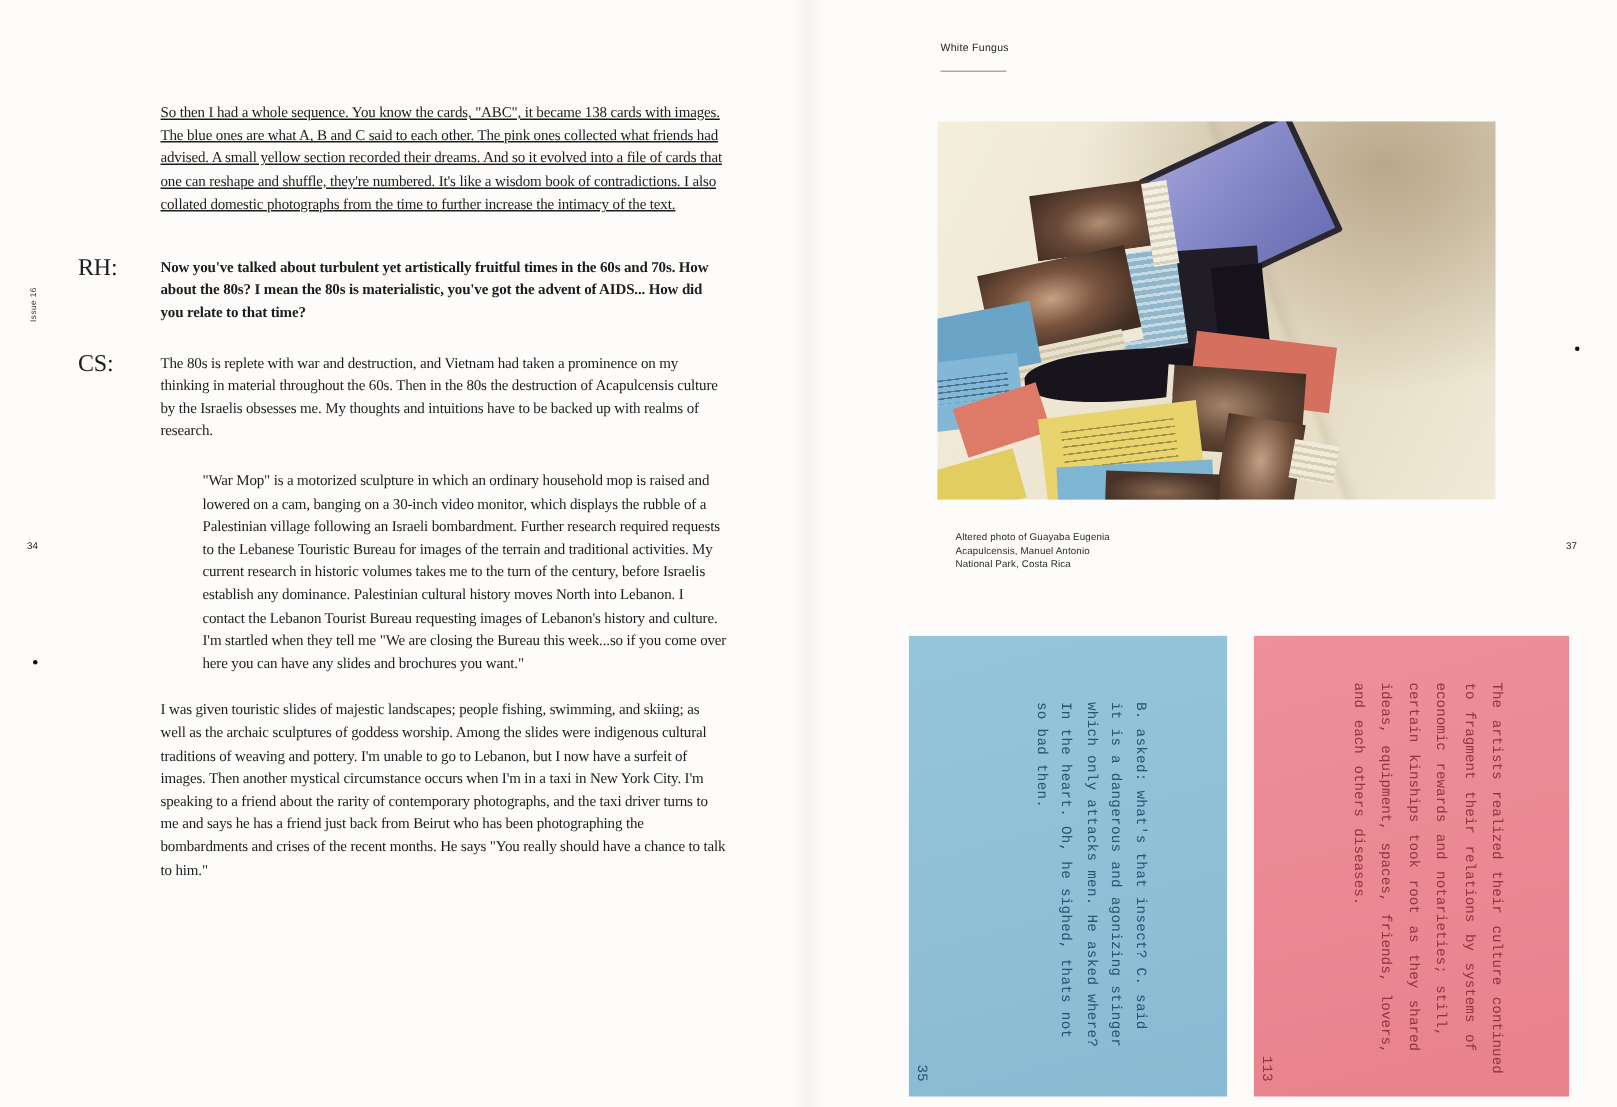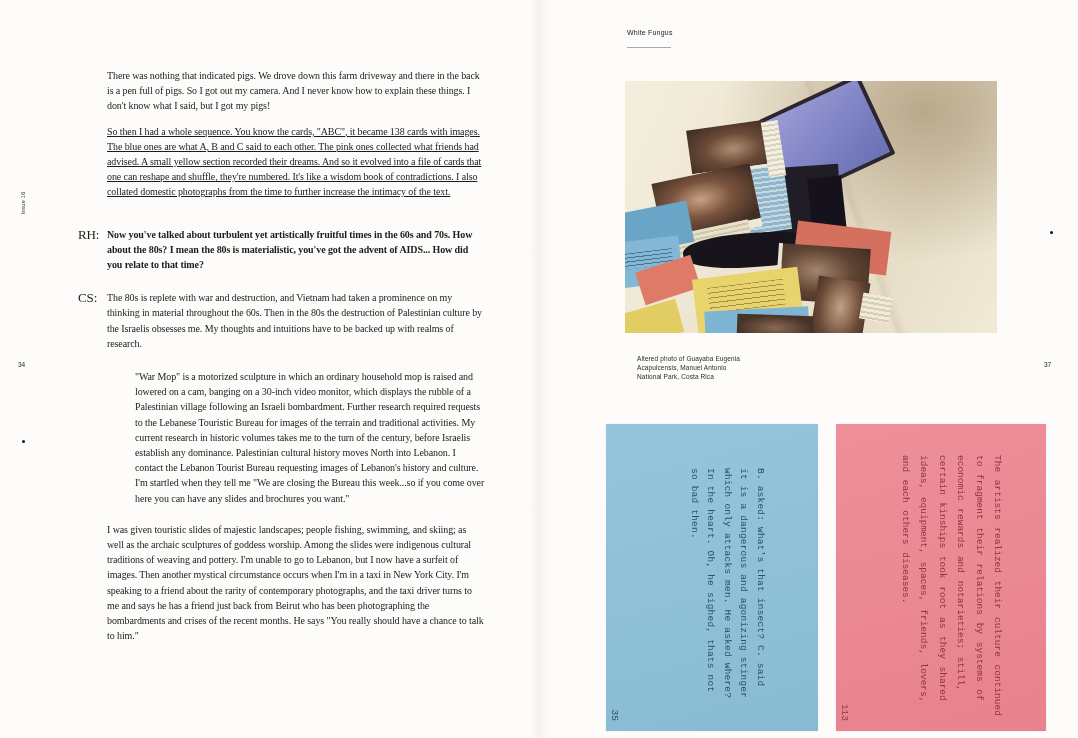--- a/index.html
+++ b/index.html
@@ -17,21 +17,21 @@
   .margin-dot{position:absolute;width:3px;height:3px;border-radius:50%;background:#111;}
   #dot-left{left:22px;top:440px;}
   #dot-right{left:1050px;top:231px;}
 
   #left-text{position:absolute;left:107px;top:68px;width:378px;
           font-size:10px;line-height:15.2px;letter-spacing:-0.1px;text-align:left;}
   #left-text p{margin:0;}
   .para{margin-bottom:10px !important;}
   .para-gap{margin-bottom:27px !important;text-decoration:underline;}
   .dialog-row{position:relative;margin-bottom:18px;}
-  .speaker{position:absolute;left:-55px;top:0;font-size:13px;margin-left:26px;}
+  .speaker{position:absolute;left:-55px;top:0;font-size:16px;}
   .dialog-rh .dialog-text{margin-left:57px;font-weight:bold;}
   .blockquote{margin-left:28px !important;margin-bottom:16px !important;}
 
   
   #rp-header{position:absolute;left:627px;top:29px;font-family:"Liberation Sans",sans-serif;
           font-size:7px;color:#222;letter-spacing:.2px;}
   #rp-rule{position:absolute;left:627px;top:47px;width:44px;height:1px;background:#a9a9a9;}
   #photo-caption{position:absolute;left:637px;top:355px;font-family:"Liberation Sans",sans-serif;
           font-size:6.5px;line-height:8.8px;color:#2b2b2b;white-space:pre-line;letter-spacing:.1px;}
 
@@ -102,31 +102,30 @@
 <body>
 
 <div id="spread">
 
   <div>
     <div id="issue-label">Issue 16</div>
     <div id="pagenum-left" class="pagenum">34</div>
     <div id="dot-left" class="margin-dot"></div>
 
     <div id="left-text">
-      <p class="para">There was nothing that indicated pigs. We drove down this farm driveway and there in the back is a pen full of pigs. So I got out my camera. And I never know how to explain these things. I don't know what I said, but I got my pigs!</p>
       <p class="para-gap">So then I had a whole sequence. You know the cards, "ABC", it became 138 cards with images. The blue ones are what A, B and C said to each other. The pink ones collected what friends had advised. A small yellow section recorded their dreams. And so it evolved into a file of cards that one can reshape and shuffle, they're numbered. It's like a wisdom book of contradictions. I also collated domestic photographs from the time to further increase the intimacy of the text.</p>
 
       <div class="dialog-row dialog-rh">
         <span class="speaker">RH:</span>
         <p class="dialog-text">Now you've talked about turbulent yet artistically fruitful times in the 60s and 70s. How about the 80s? I mean the 80s is materialistic, you've got the advent of AIDS... How did you relate to that time?</p>
       </div>
 
       <div class="dialog-row dialog-cs">
         <span class="speaker">CS:</span>
-        <p class="dialog-text">The 80s is replete with war and destruction, and Vietnam had taken a prominence on my thinking in material throughout the 60s. Then in the 80s the destruction of Palestinian culture by the Israelis obsesses me. My thoughts and intuitions have to be backed up with realms of research.</p>
+        <p class="dialog-text">The 80s is replete with war and destruction, and Vietnam had taken a prominence on my thinking in material throughout the 60s. Then in the 80s the destruction of Acapulcensis culture by the Israelis obsesses me. My thoughts and intuitions have to be backed up with realms of research.</p>
       </div>
 
       <p class="blockquote">"War Mop" is a motorized sculpture in which an ordinary household mop is raised and lowered on a cam, banging on a 30-inch video monitor, which displays the rubble of a Palestinian village following an Israeli bombardment. Further research required requests to the Lebanese Touristic Bureau for images of the terrain and traditional activities. My current research in historic volumes takes me to the turn of the century, before Israelis establish any dominance. Palestinian cultural history moves North into Lebanon. I contact the Lebanon Tourist Bureau requesting images of Lebanon's history and culture. I'm startled when they tell me "We are closing the Bureau this week...so if you come over here you can have any slides and brochures you want."</p>
       <p>I was given touristic slides of majestic landscapes; people fishing, swimming, and skiing; as well as the archaic sculptures of goddess worship. Among the slides were indigenous cultural traditions of weaving and pottery. I'm unable to go to Lebanon, but I now have a surfeit of images. Then another mystical circumstance occurs when I'm in a taxi in New York City. I'm speaking to a friend about the rarity of contemporary photographs, and the taxi driver turns to me and says he has a friend just back from Beirut who has been photographing the bombardments and crises of the recent months. He says "You really should have a chance to talk to him."</p>
     </div>
   </div>
 
   <div>
     <div id="rp-header">White Fungus</div>
     <div id="rp-rule"></div>

